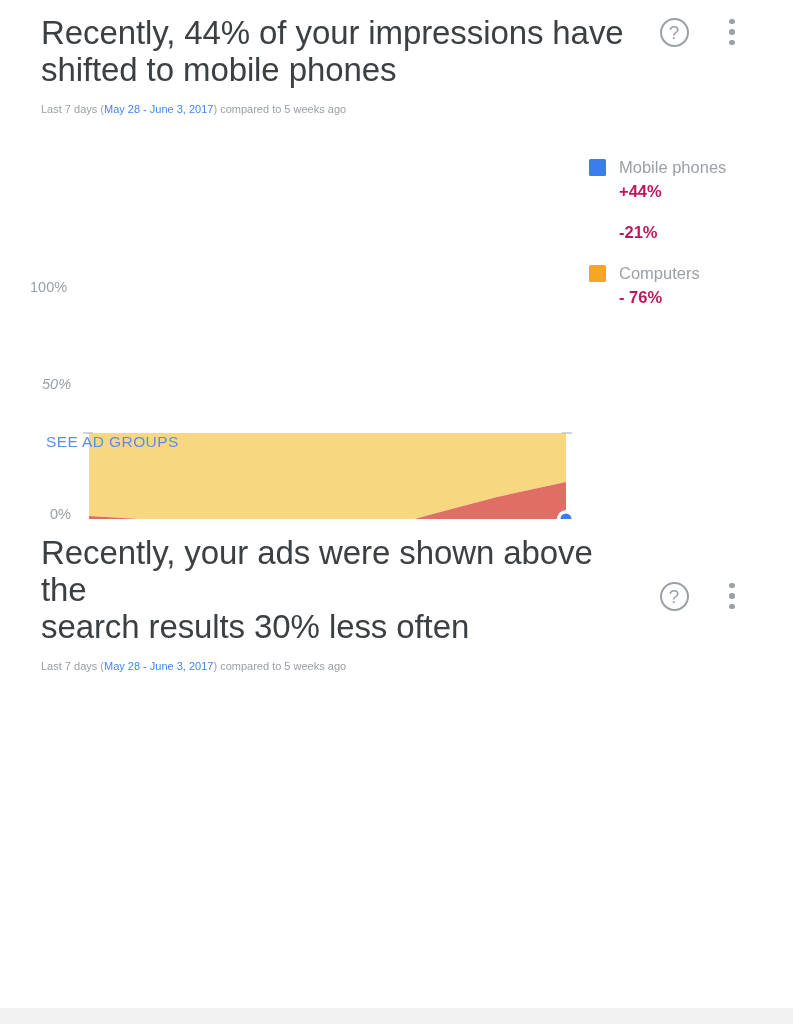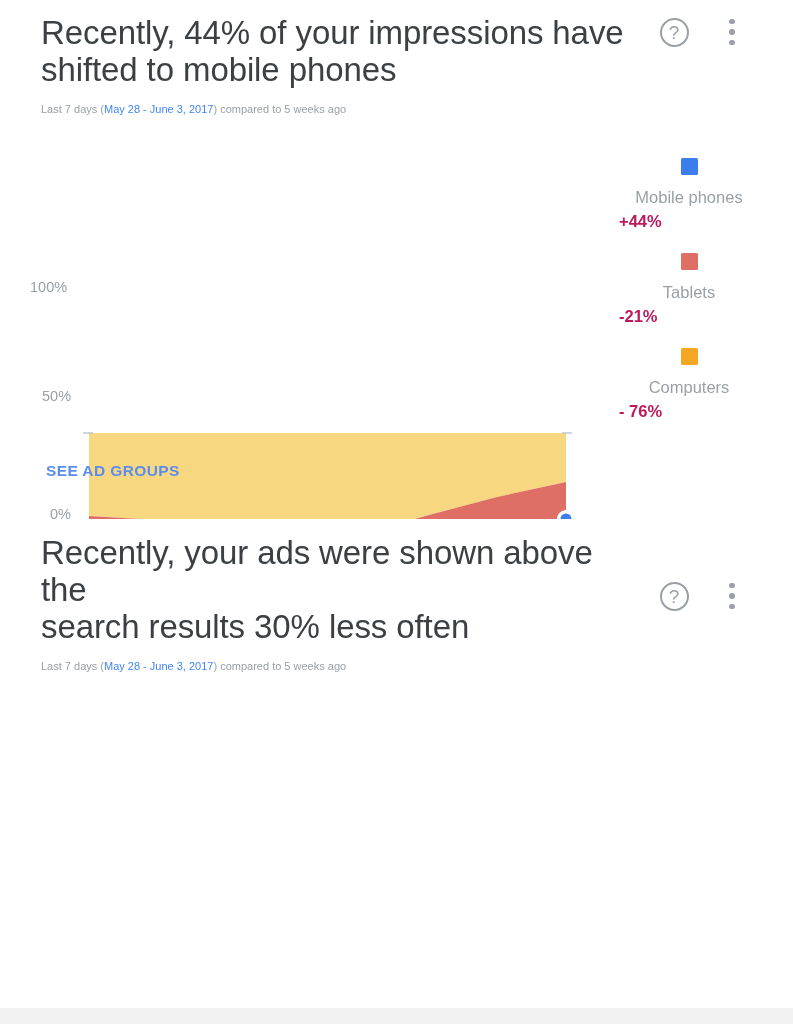--- a/index.html
+++ b/index.html
@@ -121,21 +121,20 @@
     position: absolute;
     left: 589px;
     top: 158px;
     width: 200px;
   }
   .legend-item { margin-bottom: 22px; }
   .legend-row {
     display: flex;
     align-items: center;
     gap: 13px;
-    flex-direction: column;
   }
   .legend-swatch {
     width: 17px; height: 17px;
     flex: 0 0 17px;
     border-radius: 1.5px;
   }
   .legend-name {
     font-size: 16.5px;
     color: #9aa0a6;
   }
@@ -144,23 +143,23 @@
     margin-top: 5px;
     font-size: 16.5px;
     color: #be185d;
     font-weight: 700;
   }
 
   
   .action-link {
     position: absolute;
     left: 46px;
-    top: 462px;
+    top: 433px;
     font-size: 15.5px;
-    font-weight: 700;
+    font-weight: 400;
     color: #5b8def;
     letter-spacing: 0.4px;
     text-decoration: none;
     cursor: pointer;
   }
 
   
   .bottom-band {
     position: absolute;
     left: 0; top: 1008px;
@@ -222,40 +221,36 @@
         <line x1="89.5" y1="392" x2="89.5" y2="401" stroke="#bdc1c6" stroke-width="1.4"></line>
         <line x1="566.5" y1="392" x2="566.5" y2="401" stroke="#bdc1c6" stroke-width="1.4"></line>
 
         <circle cx="89" cy="369" r="9" fill="#ffffff"></circle>
         <circle cx="89" cy="369" r="5.5" fill="#3b7ded"></circle>
         <circle cx="566" cy="251" r="9" fill="#ffffff"></circle>
         <circle cx="566" cy="251" r="5.5" fill="#3b7ded"></circle>
       </svg>
 
       <div class="axis-label" style="left:30px; top:159px;">100%</div>
-      <div class="axis-label" style="left:42px; top:268px;">50%</div>
+      <div class="axis-label" style="left:42px; top:256px;font-style:italic;">50%</div>
       <div class="axis-label" style="left:50px; top:386px;">0%</div>
 
       <div class="x-axis-label" style="left:88px; top:405px;">May 1, 2017</div>
       <div class="x-axis-label" style="left:467px; top:405px;">May 30, 2017</div>
     </div>
 
     <div class="legend">
       <div class="legend-item">
         <div class="legend-row">
           <span class="legend-swatch" style="background:#3b7ded;"></span>
           <span class="legend-name">Mobile phones</span>
         </div>
         <div class="legend-value">+44%</div>
       </div>
       <div class="legend-item">
-        <div class="legend-row">
-          <span class="legend-swatch" style="background:#df6e65;"></span>
-          <span class="legend-name">Tablets</span>
-        </div>
         <div class="legend-value">-21%</div>
       </div>
       <div class="legend-item">
         <div class="legend-row">
           <span class="legend-swatch" style="background:#f5a623;"></span>
           <span class="legend-name">Computers</span>
         </div>
         <div class="legend-value">- 76%</div>
       </div>
     </div>

